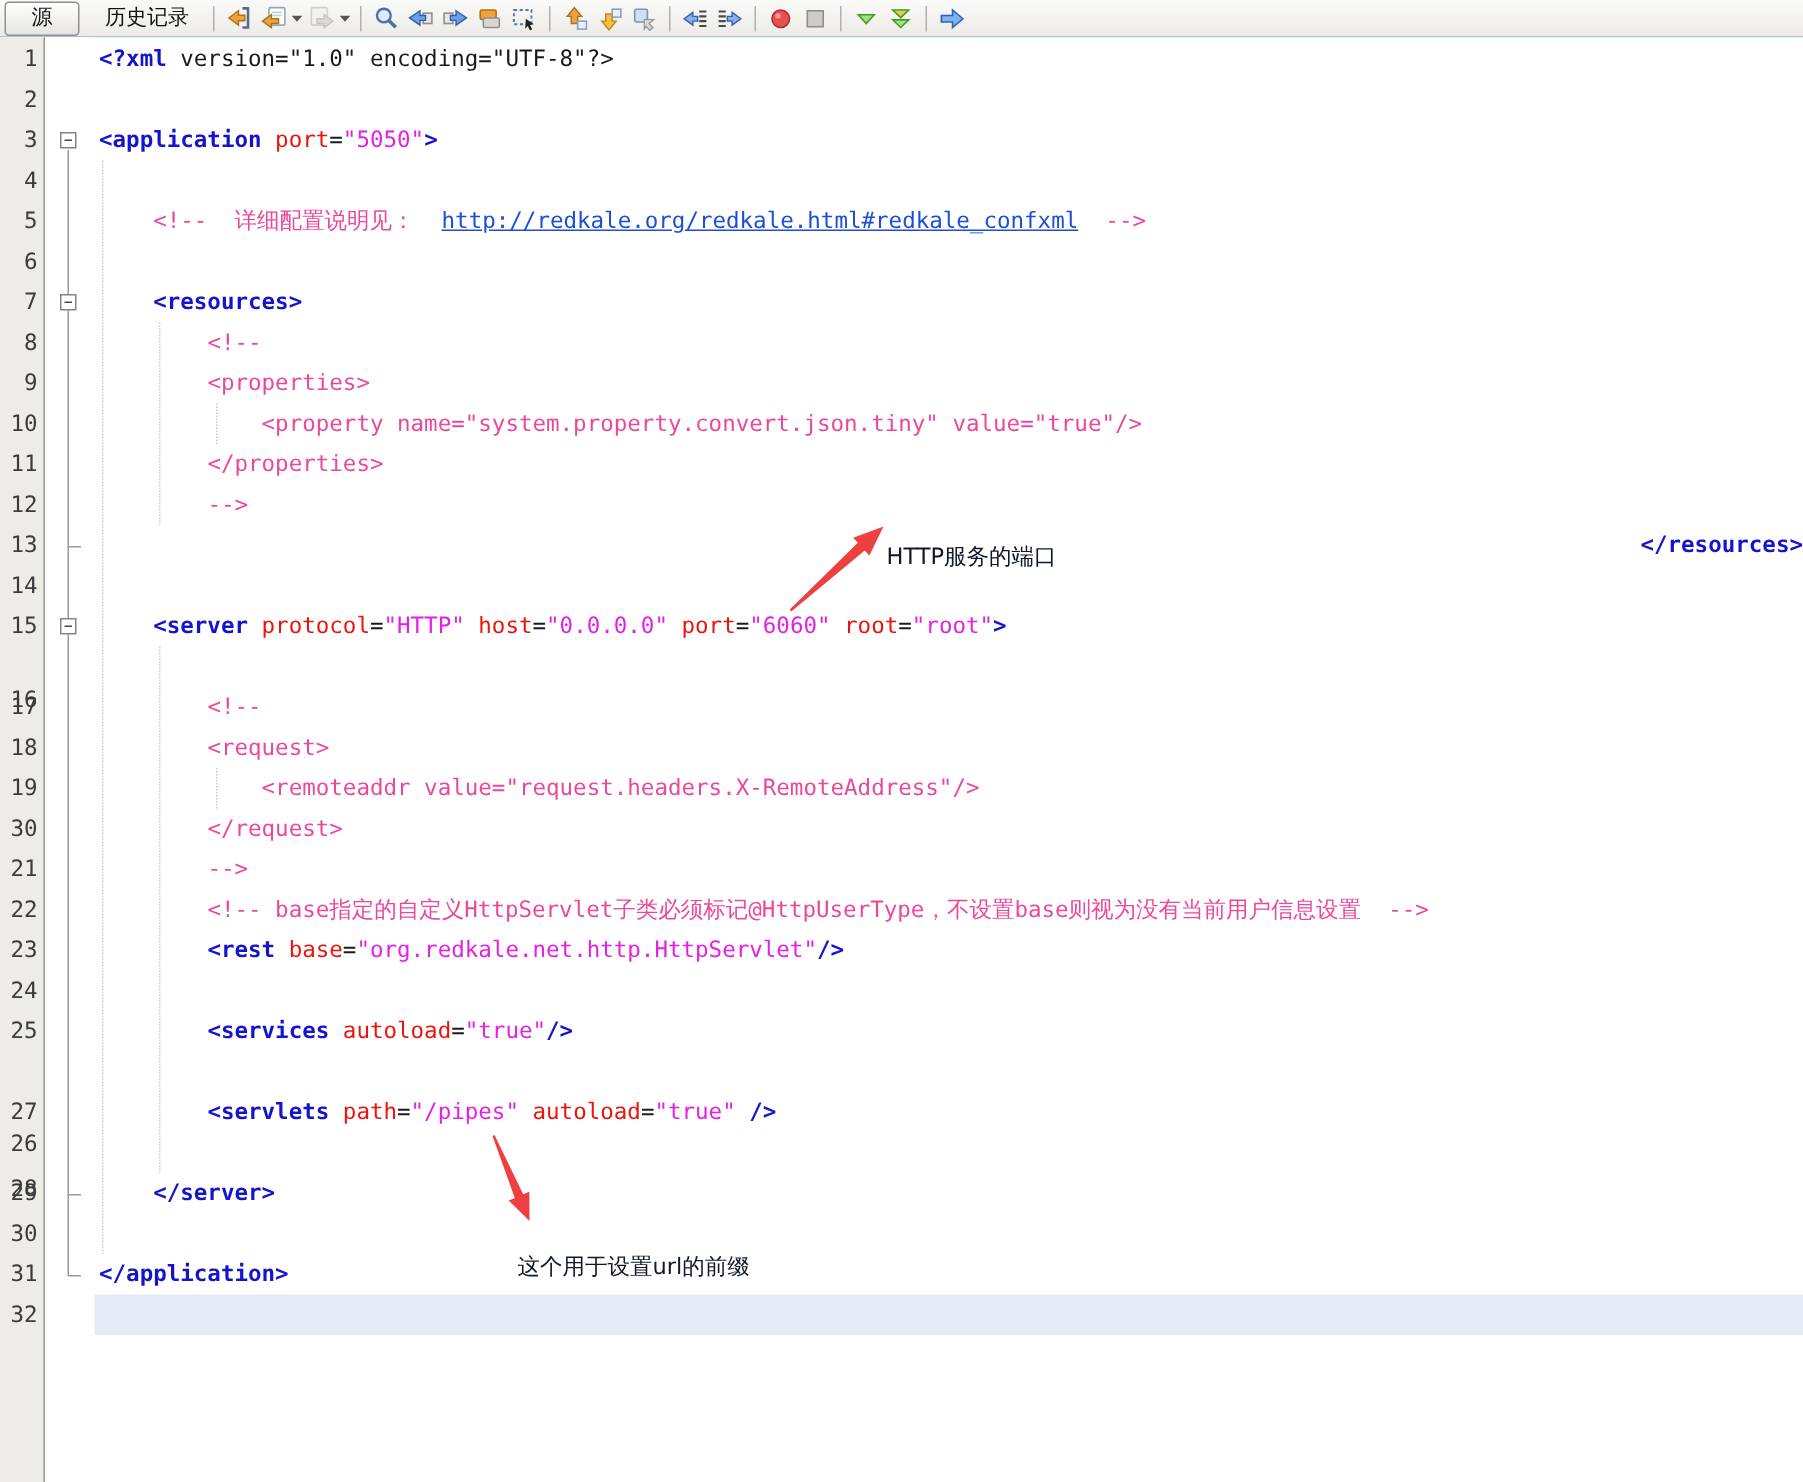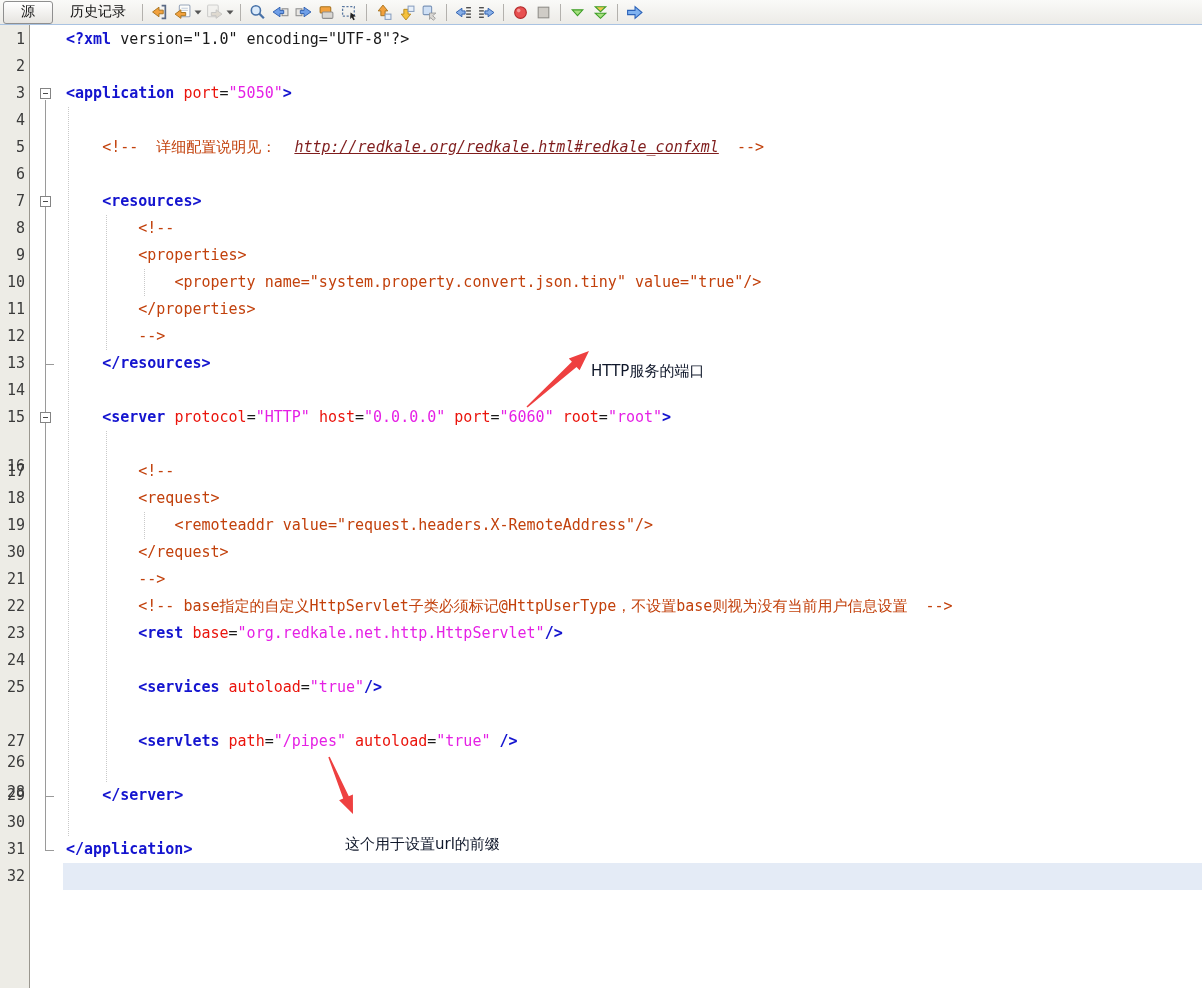--- a/index.html
+++ b/index.html
@@ -36,22 +36,22 @@
   .fbox::after { content:""; position:absolute; left:2px; top:4px; width:5px; height:1px; background:#4a4a4a; }
 
   .code { position:absolute; left:63px; top:0; width:1139px; height:963px; }
   .row { position:absolute; left:0; width:1139px; height:27px; line-height:27px;
     font-family:"DejaVu Sans Mono","Liberation Mono",monospace;
     font-size:15px; white-space:pre; color:#1a1a1a; padding-left:3px; }
   .row.cur { background:#e4ebf6; }
   .tag { color:#1414cf; font-weight:bold; }
   .att { color:#ea140c; }
   .val { color:#e520e5; }
-  .com { color:#c2410c; }
-  .lnk { color:#7f1d1d; text-decoration:underline;font-style:italic; }
+  .com { color:#ec4899; }
+  .lnk { color:#1d4ed8; text-decoration:underline; }
   .pln { color:#1a1a1a; }
   .iguide { position:absolute; width:0; border-left:1px dotted #c9c9c9; }
 
   
   .ann { position:absolute; color:#0f172a; font-size:15px;
     font-family:"DejaVu Sans","Liberation Sans",sans-serif; white-space:nowrap; }
   .overlay { position:absolute; left:0; top:0; width:1202px; height:963px; pointer-events:none; }
 </style>
 </head>
 <body>
@@ -252,21 +252,21 @@
       <div class="row" style="top: 55px;"><span class="tag">&lt;application</span><span class="pln"> </span><span class="att">port</span><span class="pln">=</span><span class="val">"5050"</span><span class="tag">&gt;</span></div>
       <div class="row" style="top: 82px;"></div>
       <div class="row" style="top: 109px;">    <span class="com">&lt;!--  详细配置说明见：  </span><span class="lnk">http://redkale.org/redkale.html#redkale_confxml</span><span class="com">  --&gt;</span></div>
       <div class="row" style="top: 136px;"></div>
       <div class="row" style="top: 163px;">    <span class="tag">&lt;resources&gt;</span></div>
       <div class="row" style="top: 190px;">        <span class="com">&lt;!--</span></div>
       <div class="row" style="top: 217px;">        <span class="com">&lt;properties&gt;</span></div>
       <div class="row" style="top: 244px;">            <span class="com">&lt;property name="system.property.convert.json.tiny" value="true"/&gt;</span></div>
       <div class="row" style="top: 271px;">        <span class="com">&lt;/properties&gt;</span></div>
       <div class="row" style="top: 298px;">        <span class="com">--&gt;</span></div>
-      <div class="row" style="top: 325px;">    <span class="tag">&lt;/resources&gt;</span></div>
+      <div class="row" style="top: 325px; text-align: right;">    <span class="tag">&lt;/resources&gt;</span></div>
       <div class="row" style="top: 352px;"></div>
       <div class="row" style="top: 379px;">    <span class="tag">&lt;server</span><span class="pln"> </span><span class="att">protocol</span><span class="pln">=</span><span class="val">"HTTP"</span><span class="pln"> </span><span class="att">host</span><span class="pln">=</span><span class="val">"0.0.0.0"</span><span class="pln"> </span><span class="att">port</span><span class="pln">=</span><span class="val">"6060"</span><span class="pln"> </span><span class="att">root</span><span class="pln">=</span><span class="val">"root"</span><span class="tag">&gt;</span></div>
       <div class="row" style="top: 406px;"></div>
       <div class="row" style="top: 433px;">        <span class="com">&lt;!--</span></div>
       <div class="row" style="top: 460px;">        <span class="com">&lt;request&gt;</span></div>
       <div class="row" style="top: 487px;">            <span class="com">&lt;remoteaddr value="request.headers.X-RemoteAddress"/&gt;</span></div>
       <div class="row" style="top: 514px;">        <span class="com">&lt;/request&gt;</span></div>
       <div class="row" style="top: 541px;">        <span class="com">--&gt;</span></div>
       <div class="row" style="top: 595px;">        <span class="tag">&lt;rest</span><span class="pln"> </span><span class="att">base</span><span class="pln">=</span><span class="val">"org.redkale.net.http.HttpServlet"</span><span class="tag">/&gt;</span></div>
       <div class="row" style="top: 568px;">        <span class="com">&lt;!-- base指定的自定义HttpServlet子类必须标记@HttpUserType，不设置base则视为没有当前用户信息设置  --&gt;</span></div>

